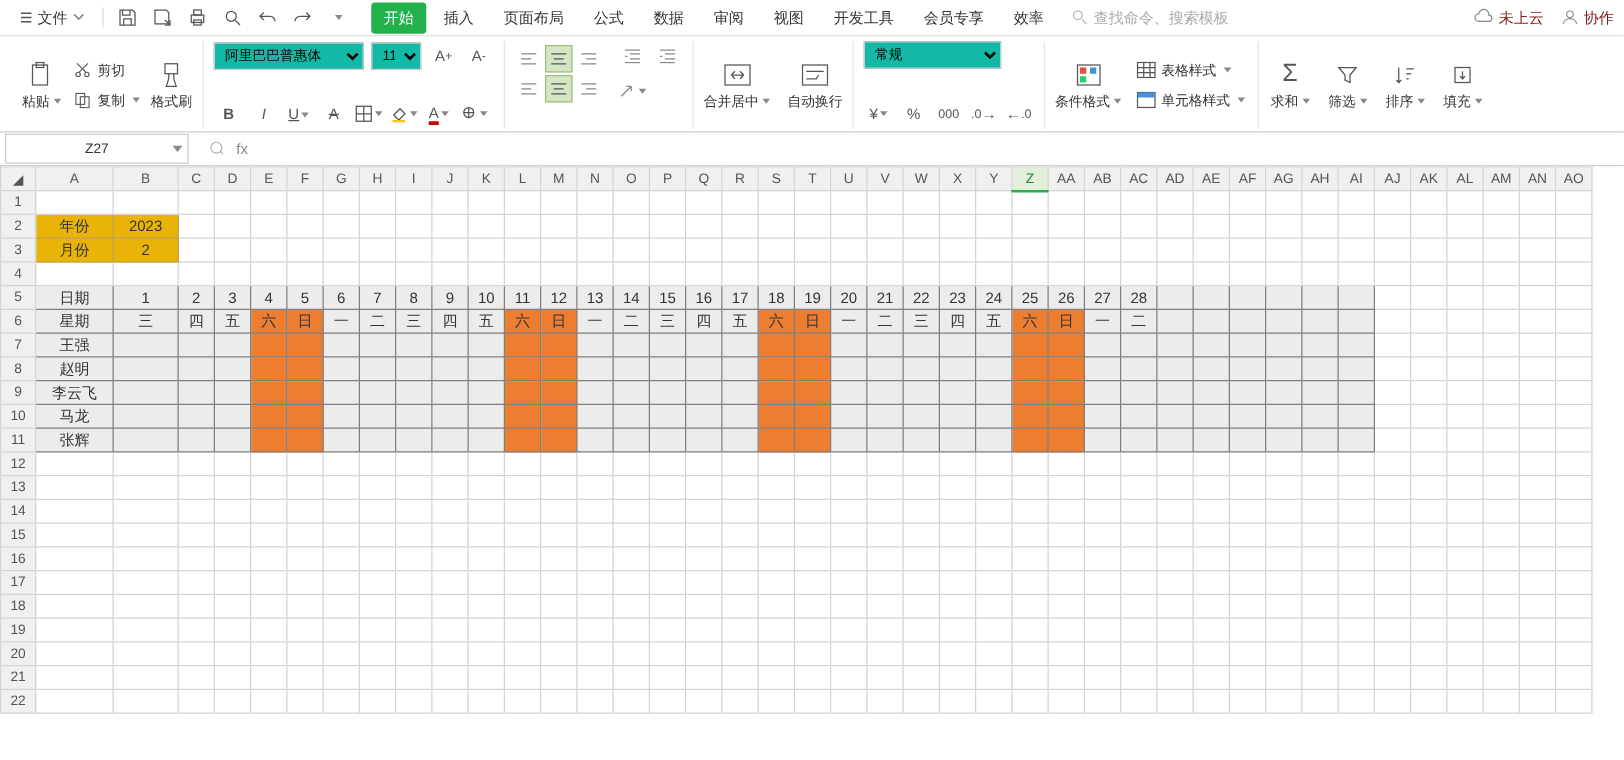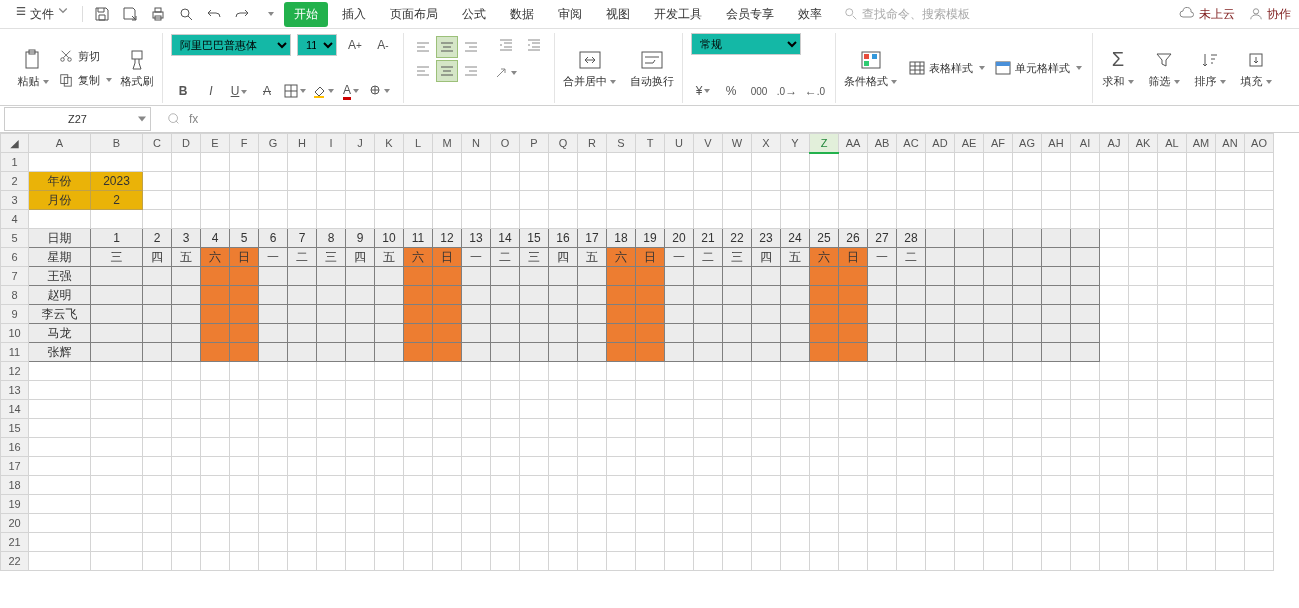--- a/index.html
+++ b/index.html
@@ -1,23 +1,23 @@
 <!DOCTYPE html>
 <html><head>
 <meta charset="utf-8">
 <style>
 html,body{margin:0;padding:0;font-family:"Microsoft YaHei",Arial,sans-serif;font-size:12px;color:#333;background:#fff;overflow:hidden}
 .app{width:1299px;height:608px;display:flex;flex-direction:column}
 .menubar{height:28px;display:flex;align-items:center;padding:0 8px;border-bottom:1px solid #e0e0e0}
-.menubar .file-btn{display:flex;align-items:flex-start;gap:4px;padding:2px 8px;color:#333;cursor:pointer}
+.menubar .file-btn{display:flex;align-items:center;gap:4px;padding:2px 8px;color:#333;cursor:pointer}
 .menubar .file-btn svg{width:10px;height:10px}
 .menubar .sep{width:1px;height:16px;background:#ddd;margin:0 6px}
 .menubar .qt{display:flex;gap:10px;margin-left:4px}
 .menubar .qt .ic{width:18px;height:18px;display:flex;align-items:center;justify-content:center;cursor:pointer;color:#555}
-.menubar .tabs{display:flex;margin-left:5px;gap:4px}
+.menubar .tabs{display:flex;margin-left:18px;gap:4px}
 .menubar .tabs .tab{padding:4px 10px;cursor:pointer;color:#333}
 .menubar .tabs .tab.active{background:#22b14c;color:#fff;border-radius:3px}
 .menubar .search{margin-left:12px;color:#aaa;display:flex;align-items:center;gap:4px}
 .menubar .right{margin-left:auto;display:flex;gap:14px;align-items:center;color:#7f1d1d}
 .menubar .right .itm{display:flex;align-items:center;gap:4px;cursor:pointer}
 
 .ribbon{height:70px;border-bottom:1px solid #d0d0d0;display:flex;padding:4px 8px 2px}
 .rgroup{display:flex;flex-direction:column;justify-content:space-between;padding:0 8px;border-right:1px solid #e4e4e4}
 .rgroup:last-child{border-right:none}
 .rgroup .row{display:flex;gap:6px;align-items:center}
@@ -354,21 +354,21 @@
                 <rect x="4" y="4" width="5" height="5" fill="#e74c3c"></rect>
                 <rect x="12" y="4" width="5" height="5" fill="#3498db"></rect>
                 <rect x="4" y="11" width="5" height="5" fill="#2ecc71"></rect>
               </svg>
             </div>
           <div class="lbl">
               <span>条件格式</span>
               <span class="dd"></span>
             </div>
         </div>
-        <div style="display:flex;flex-direction:row;gap:6px;justify-content:flex-end">
+        <div style="display:flex;flex-direction:column;gap:6px;justify-content:flex-end">
           <div class="small-btn dd">
               <div class="icn">
                 <svg width="16" height="14">
                   <rect x="1" y="1" width="14" height="12" fill="none" stroke="#555"></rect>
                   <path d="M1 5h14M1 9h14M6 1v12M11 1v12" stroke="#555"></path>
                 </svg>
               </div>
               <span>表格样式</span>
             </div>
           <div class="small-btn dd">

